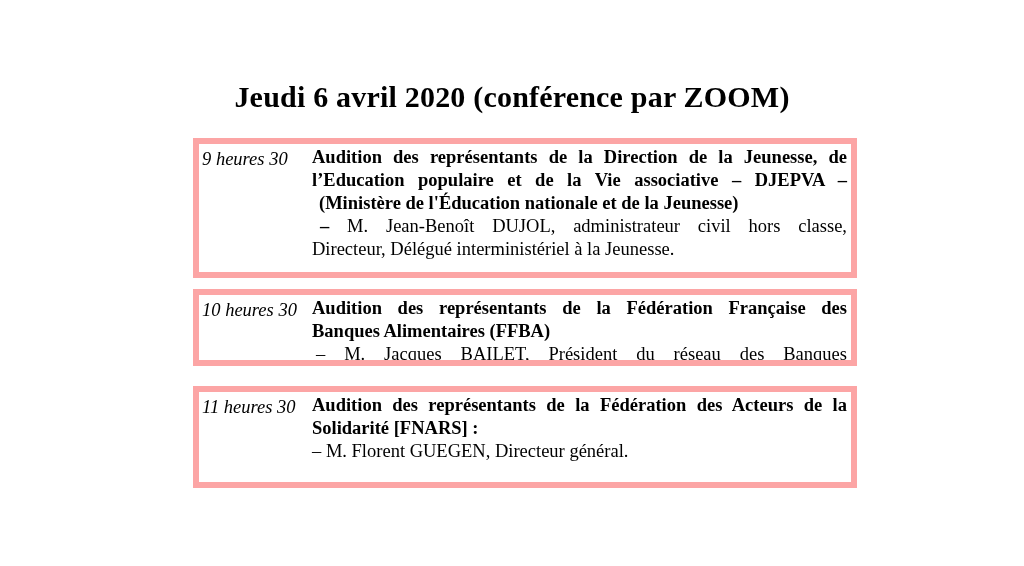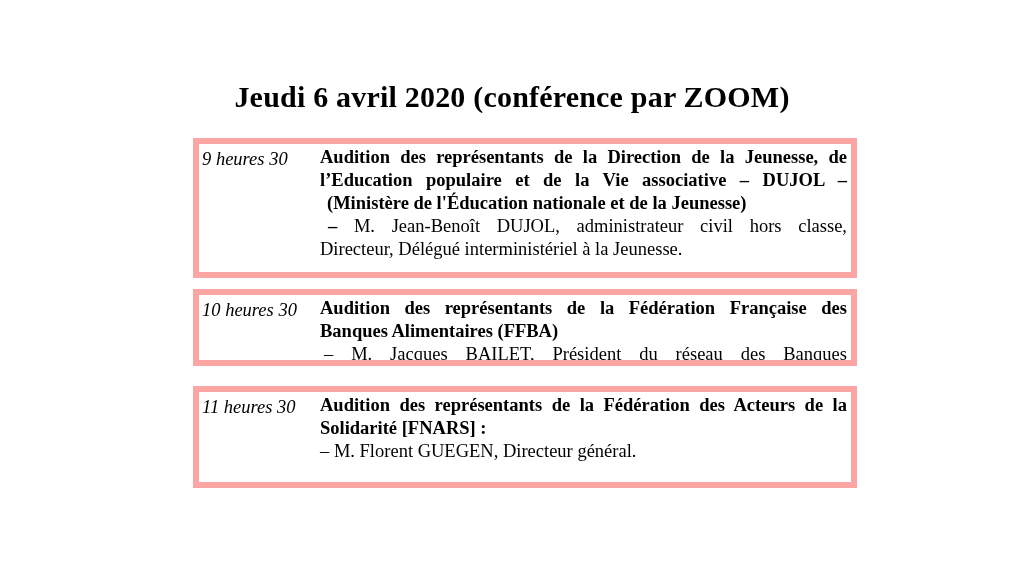--- a/index.html
+++ b/index.html
@@ -48,41 +48,41 @@
     line-height: 23px;
     white-space: nowrap;
   }
   .content-cell {
     flex: 1 1 auto;
     box-sizing: border-box;
     padding: 2px 4px 0 0;
     font-size: 18.5px;
     line-height: 23px;
   }
-  .ln { text-align: justify; margin-left: 8px; }
+  .ln { text-align: justify; }
   .ln.j { text-align-last: justify; -moz-text-align-last: justify; }
   .b { font-weight: bold; }
   .ind4 { padding-left: 4px; }
   .ind7 { padding-left: 7px; }
   .ind8 { padding-left: 8px; }
 </style>
 </head>
 <body>
 
 <div>
 
   <h1 class="page-title">Jeudi 6 avril 2020 (conférence par ZOOM)</h1>
 
   <div>
 
     <div class="block block-1">
       <div class="time-cell">9 heures 30</div>
       <div class="content-cell">
         <div class="ln j b">Audition des représentants de la Direction de la Jeunesse, de</div>
-        <div class="ln j b">l’Education populaire et de la Vie associative – DUJOL –</div>
+        <div class="ln j b">l’Education populaire et de la Vie associative – DJEPVA –</div>
         <div class="ln b ind7">(Ministère de l'Éducation nationale et de la Jeunesse)</div>
         <div class="ln j ind8"><span class="b">–</span><span> M. Jean-Benoît DUJOL, administrateur civil hors classe,</span></div>
         <div class="ln">Directeur, Délégué interministériel à la Jeunesse.</div>
       </div>
     </div>
 
     <div class="block block-2">
       <div class="time-cell">10 heures 30</div>
       <div class="content-cell">
         <div class="ln j b">Audition des représentants de la Fédération Française des</div>

